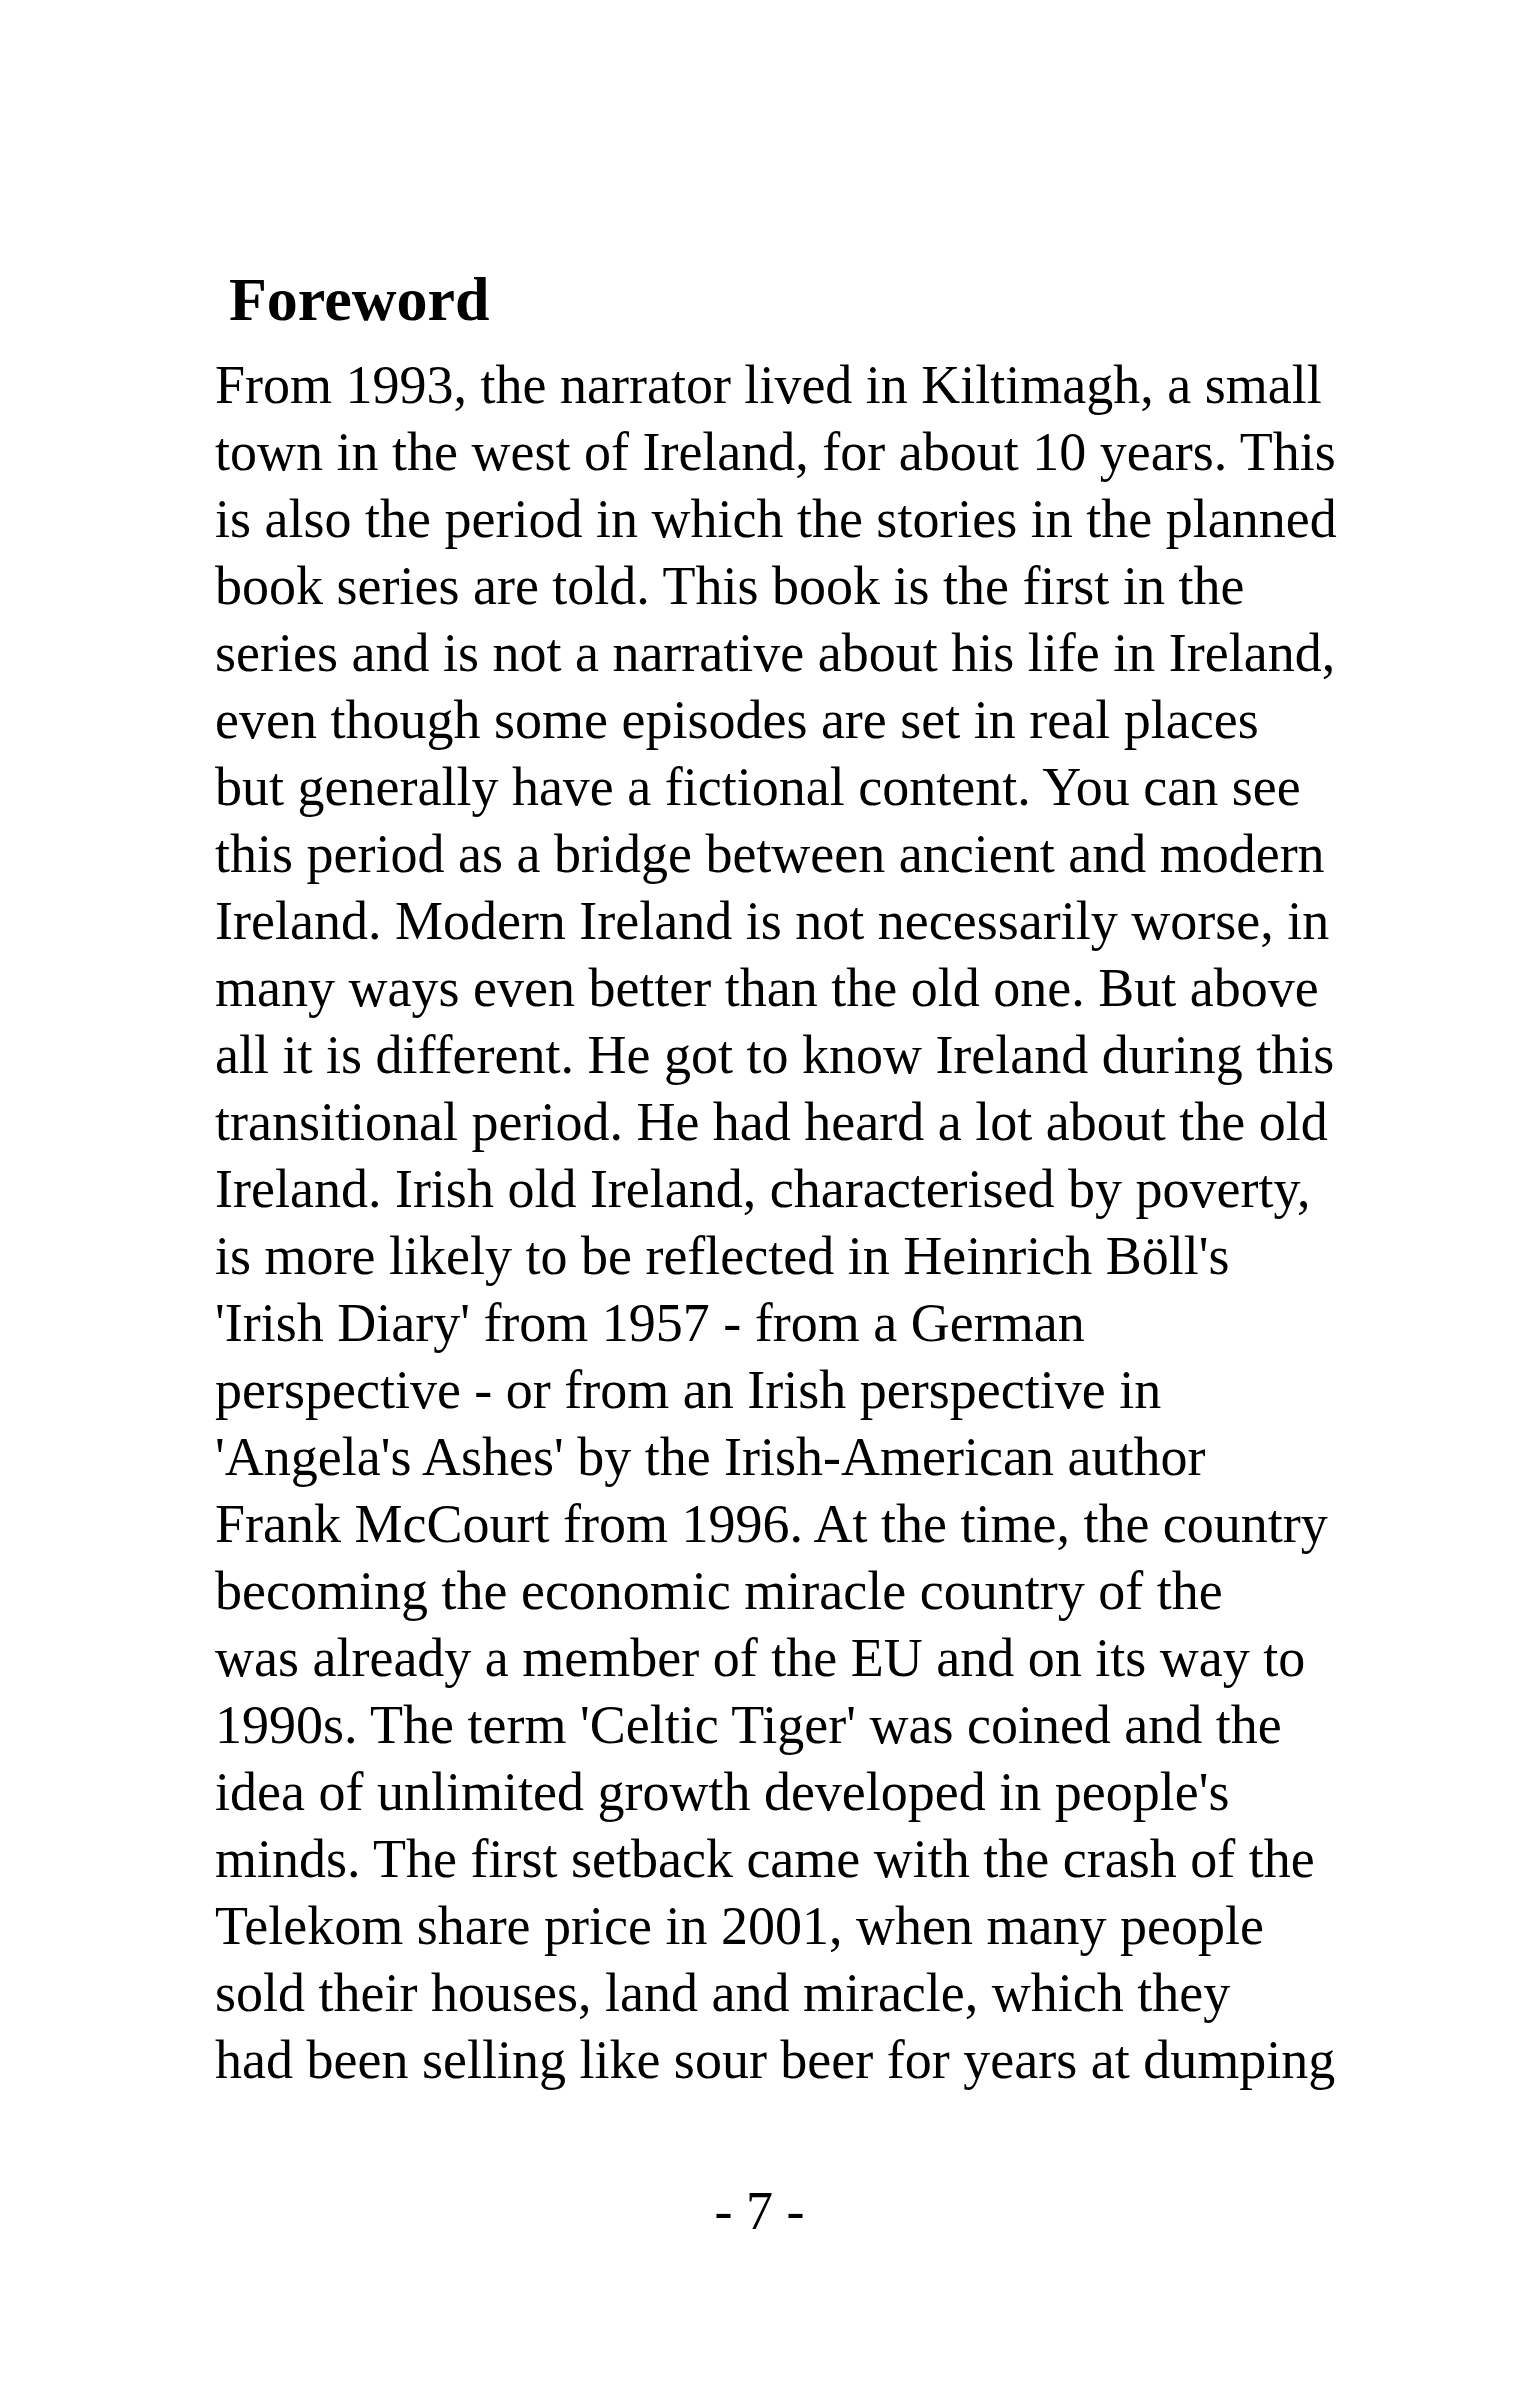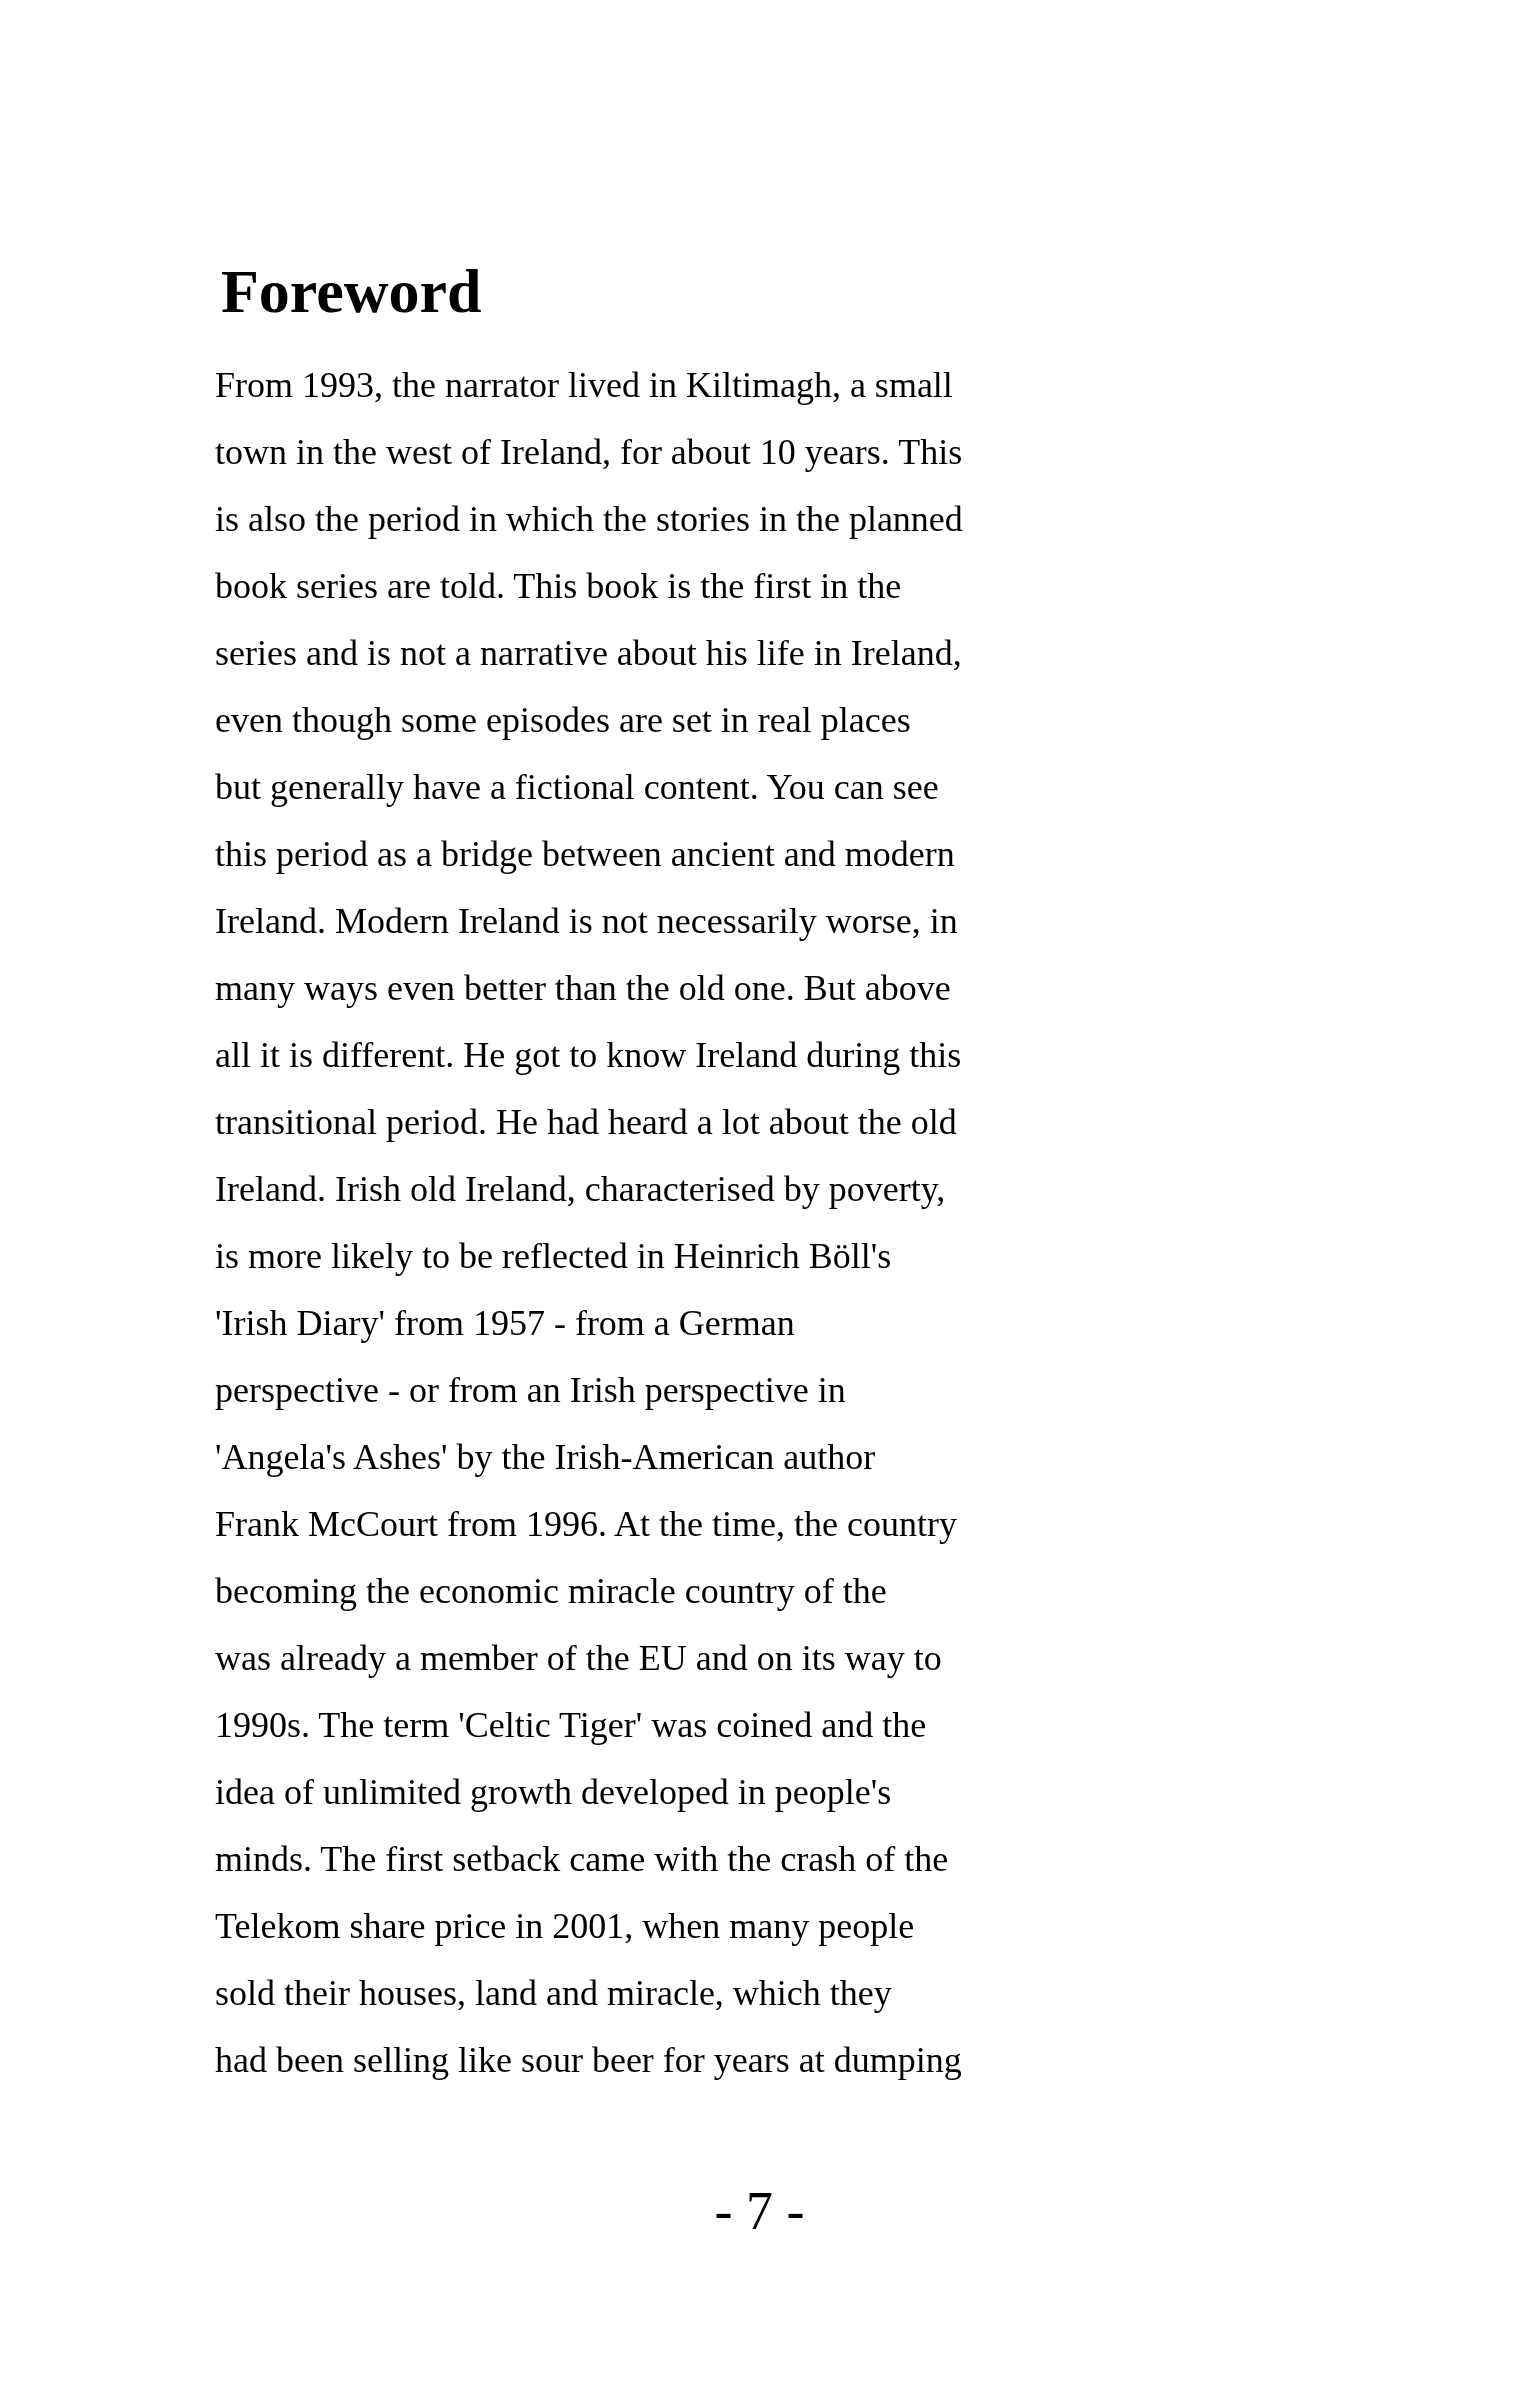--- a/index.html
+++ b/index.html
@@ -13,33 +13,33 @@
     height: 2401px;
     background: #ffffff;
     color: #000000;
     font-family: "Liberation Serif", "DejaVu Serif", serif;
     overflow: hidden;
   }
   .page-title {
     position: absolute;
     left: 217px;
     top: 256px;
-    margin: 4px;
+    margin: 12px;
     font-size: 62px;
     font-weight: bold;
     line-height: 1;
     letter-spacing: 0;
     white-space: pre;
   }
   .body-text {
     position: absolute;
     left: 215px;
     top: 352px;
     width: 1176px;
-    font-size: 36px;
+    font-size: 54px;
     line-height: 67px;
     letter-spacing: 0;
   }
   .text-line {
     white-space: pre;
   }
   .page-footer {
     position: absolute;
     left: 0;
     top: 2178px;

